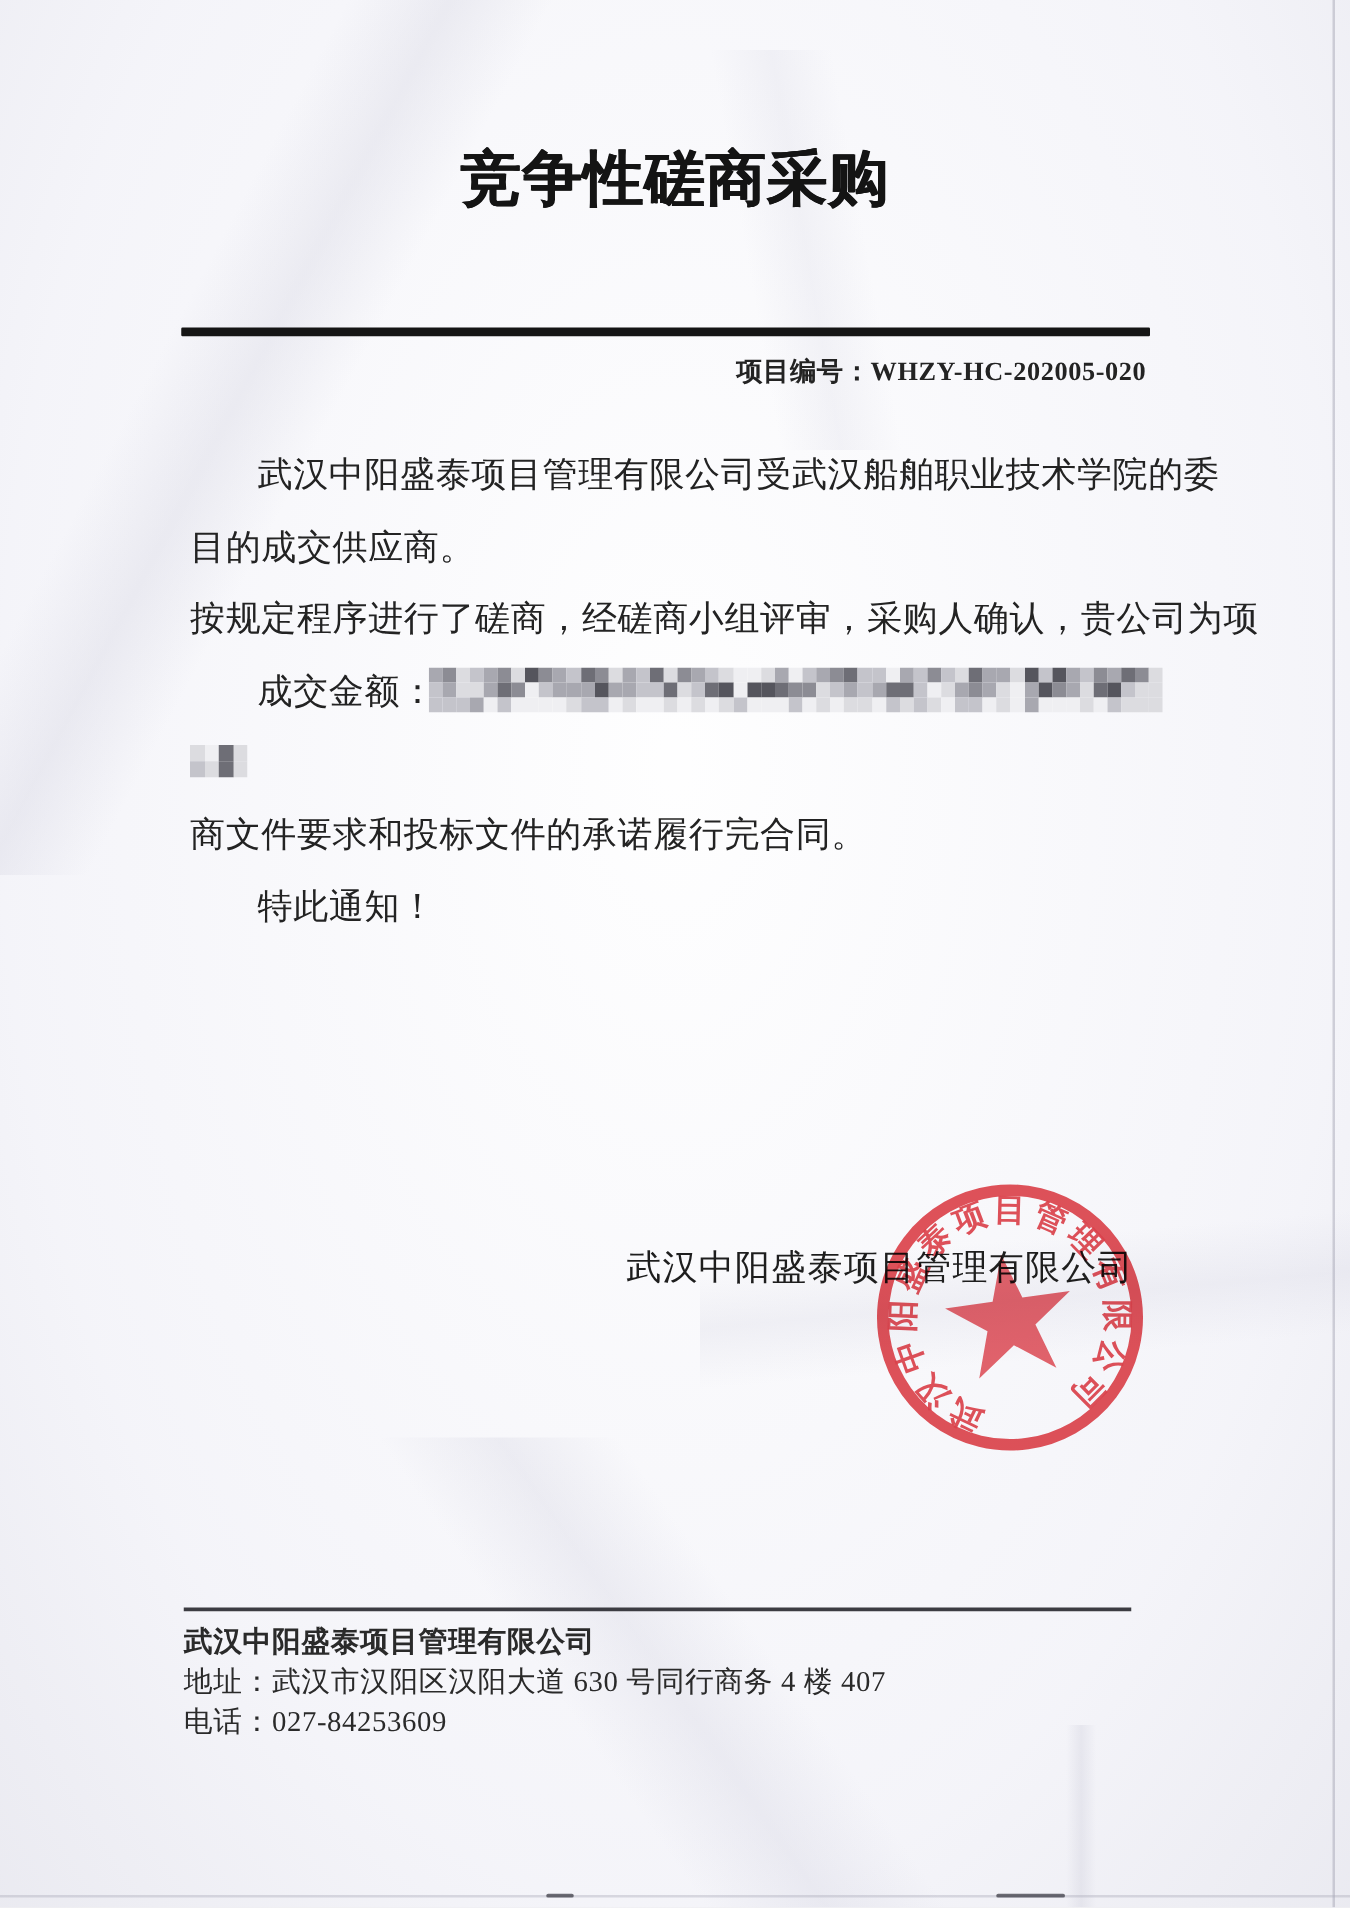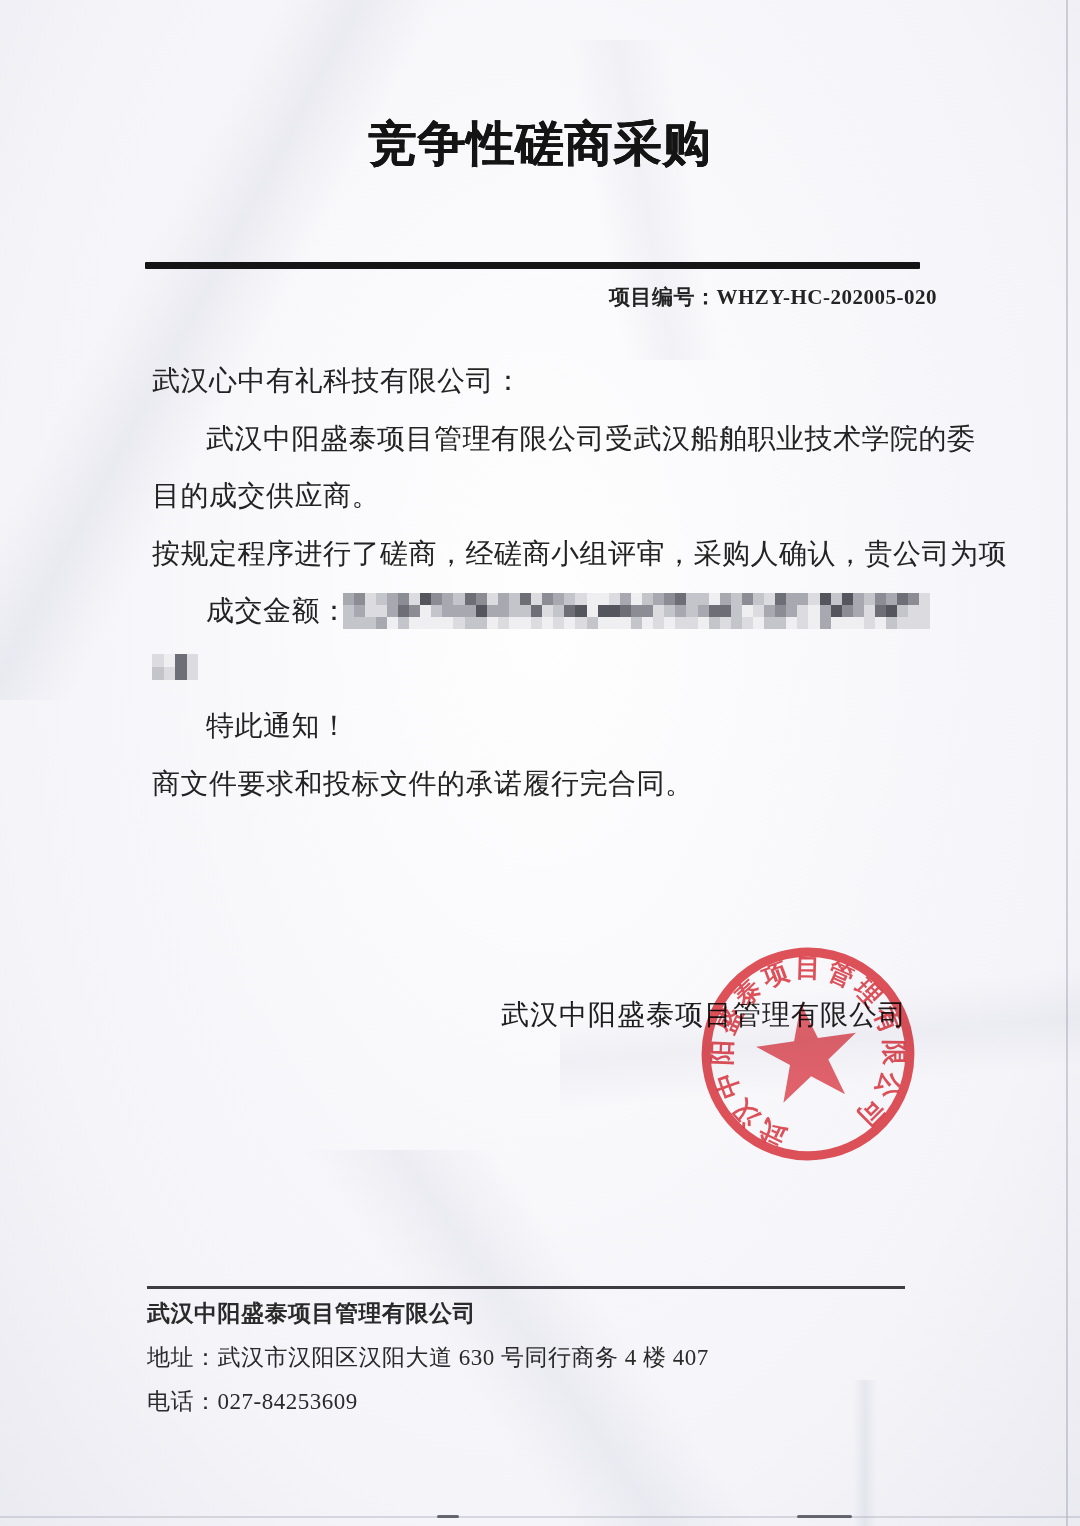--- a/index.html
+++ b/index.html
@@ -32,40 +32,40 @@
 
   .title{position:absolute;top:112px;left:0;width:1080px;text-align:center;
       font-weight:700;color:#141414;line-height:64px;
       text-shadow:.6px 0 currentColor,-.3px 0 currentColor;}
   .title .t1{font-size:48px;letter-spacing:1px;}
   .title .t2{font-size:48px;letter-spacing:6px;}
 
   .divider{position:absolute;top:262px;left:145px;width:775px;height:7px;background:#151515;border-radius:1px;}
 
   .project-no{position:absolute;top:283px;left:0;width:917px;text-align:right;
-      font-size:21px;font-weight:700;color:#232323;letter-spacing:.5px;padding-left:20px;}
+      font-size:21px;font-weight:700;color:#232323;letter-spacing:.5px;}
 
   .body-block{position:absolute;top:352px;left:152px;width:790px;}
   .bline{height:57.5px;line-height:57.5px;font-size:28px;letter-spacing:.5px;white-space:nowrap;color:#232323;}
   .ind{padding-left:54px;}
 
   .mosaic{display:grid;overflow:hidden;}
   .mosaic i{display:block;width:100%;height:100%;}
   .mosaic-main{display:inline-grid;width:588px;height:36px;vertical-align:middle;margin-left:-6px;position:relative;top:-3px;}
   .mosaic-frag{display:inline-grid;width:46px;height:26px;vertical-align:middle;position:relative;top:-4px;}
 
   .signature{position:absolute;top:986px;left:0;width:907px;text-align:right;
       font-size:28px;line-height:58px;color:#1e1e1e;letter-spacing:1px;z-index:2;}
   .seal{position:absolute;top:942px;left:696px;width:224px;height:224px;z-index:5;
       mix-blend-mode:multiply;opacity:.93;transform:rotate(-8deg);}
 
   .footer{position:absolute;top:1286px;left:147px;width:760px;}
   .footer-line{width:758px;height:3px;background:#3c3c42;margin-bottom:9px;}
   .f1{font-size:23px;font-weight:700;letter-spacing:.5px;color:#2a2a2a;line-height:32px;}
-  .f2,.f3{font-size:23px;letter-spacing:.5px;color:#2a2a2a;line-height:32px;margin-top:12px;}
+  .f2,.f3{font-size:23px;letter-spacing:.5px;color:#2a2a2a;line-height:32px;}
 </style>
 </head>
 <body>
 
 <div class="page">
 
   <div class="crease c1"></div>
   <div class="crease c2"></div>
   <div class="crease c3"></div>
   <div class="crease c4"></div>
@@ -73,21 +73,20 @@
 
   <div class="title">
     <div class="t1">竞争性磋商采购</div>
   </div>
 
   <div class="divider"></div>
 
   <div class="project-no"><span>项目编号：</span><span>WHZY-HC-202005-020</span></div>
 
   <div class="body-block">
-    <div class="bline">武汉心中有礼科技有限公司：</div>
     <div class="bline ind">武汉中阳盛泰项目管理有限公司受武汉船舶职业技术学院的委</div>
     <div class="bline">目的成交供应商。</div>
     <div class="bline">按规定程序进行了磋商，经磋商小组评审，采购人确认，贵公司为项</div>
     <div class="bline ind"><span>成交金额：</span><span class="mosaic mosaic-main" style="grid-template-columns: repeat(53, 1fr); grid-auto-rows: 1fr;">
           <i style="background: rgb(168, 168, 176);"></i>
           <i style="background: rgb(140, 140, 148);"></i>
           <i style="background: rgb(220, 220, 224);"></i>
           <i style="background: rgb(196, 196, 203);"></i>
           <i style="background: rgb(168, 168, 176);"></i>
           <i style="background: rgb(140, 140, 148);"></i>
@@ -248,22 +247,22 @@
     <div class="bline"><span class="mosaic mosaic-frag" style="grid-template-columns: repeat(4, 1fr); grid-auto-rows: 1fr;">
           <i style="background: rgb(220, 220, 224);"></i>
           <i style="background: rgb(239, 239, 242);"></i>
           <i style="background: rgb(110, 110, 118);"></i>
           <i style="background: rgb(220, 220, 224);"></i>
           <i style="background: rgb(196, 196, 203);"></i>
           <i style="background: rgb(220, 220, 224);"></i>
           <i style="background: rgb(110, 110, 118);"></i>
           <i style="background: rgb(220, 220, 224);"></i>
         </span></div>
+    <div class="bline">商文件要求和投标文件的承诺履行完合同。</div>
     <div class="bline ind">特此通知！</div>
-    <div class="bline">商文件要求和投标文件的承诺履行完合同。</div>
   </div>
 
   <div class="signature">
     <div>武汉中阳盛泰项目管理有限公司</div>
   </div>
 
   <div class="seal">
     <svg viewBox="0 0 220 220" width="224" height="224">
       <circle cx="110" cy="110" r="100" fill="none" stroke="#e0353e" stroke-width="9" opacity="0.92"></circle>
       <polygon opacity="0.82" fill="#e0353e" points="110,60 121.8,95.8 159.5,95.9 129,118.2 140.6,154.1 110,132 79.4,154.1 91,118.2 60.5,95.9 98.2,95.8"></polygon>

